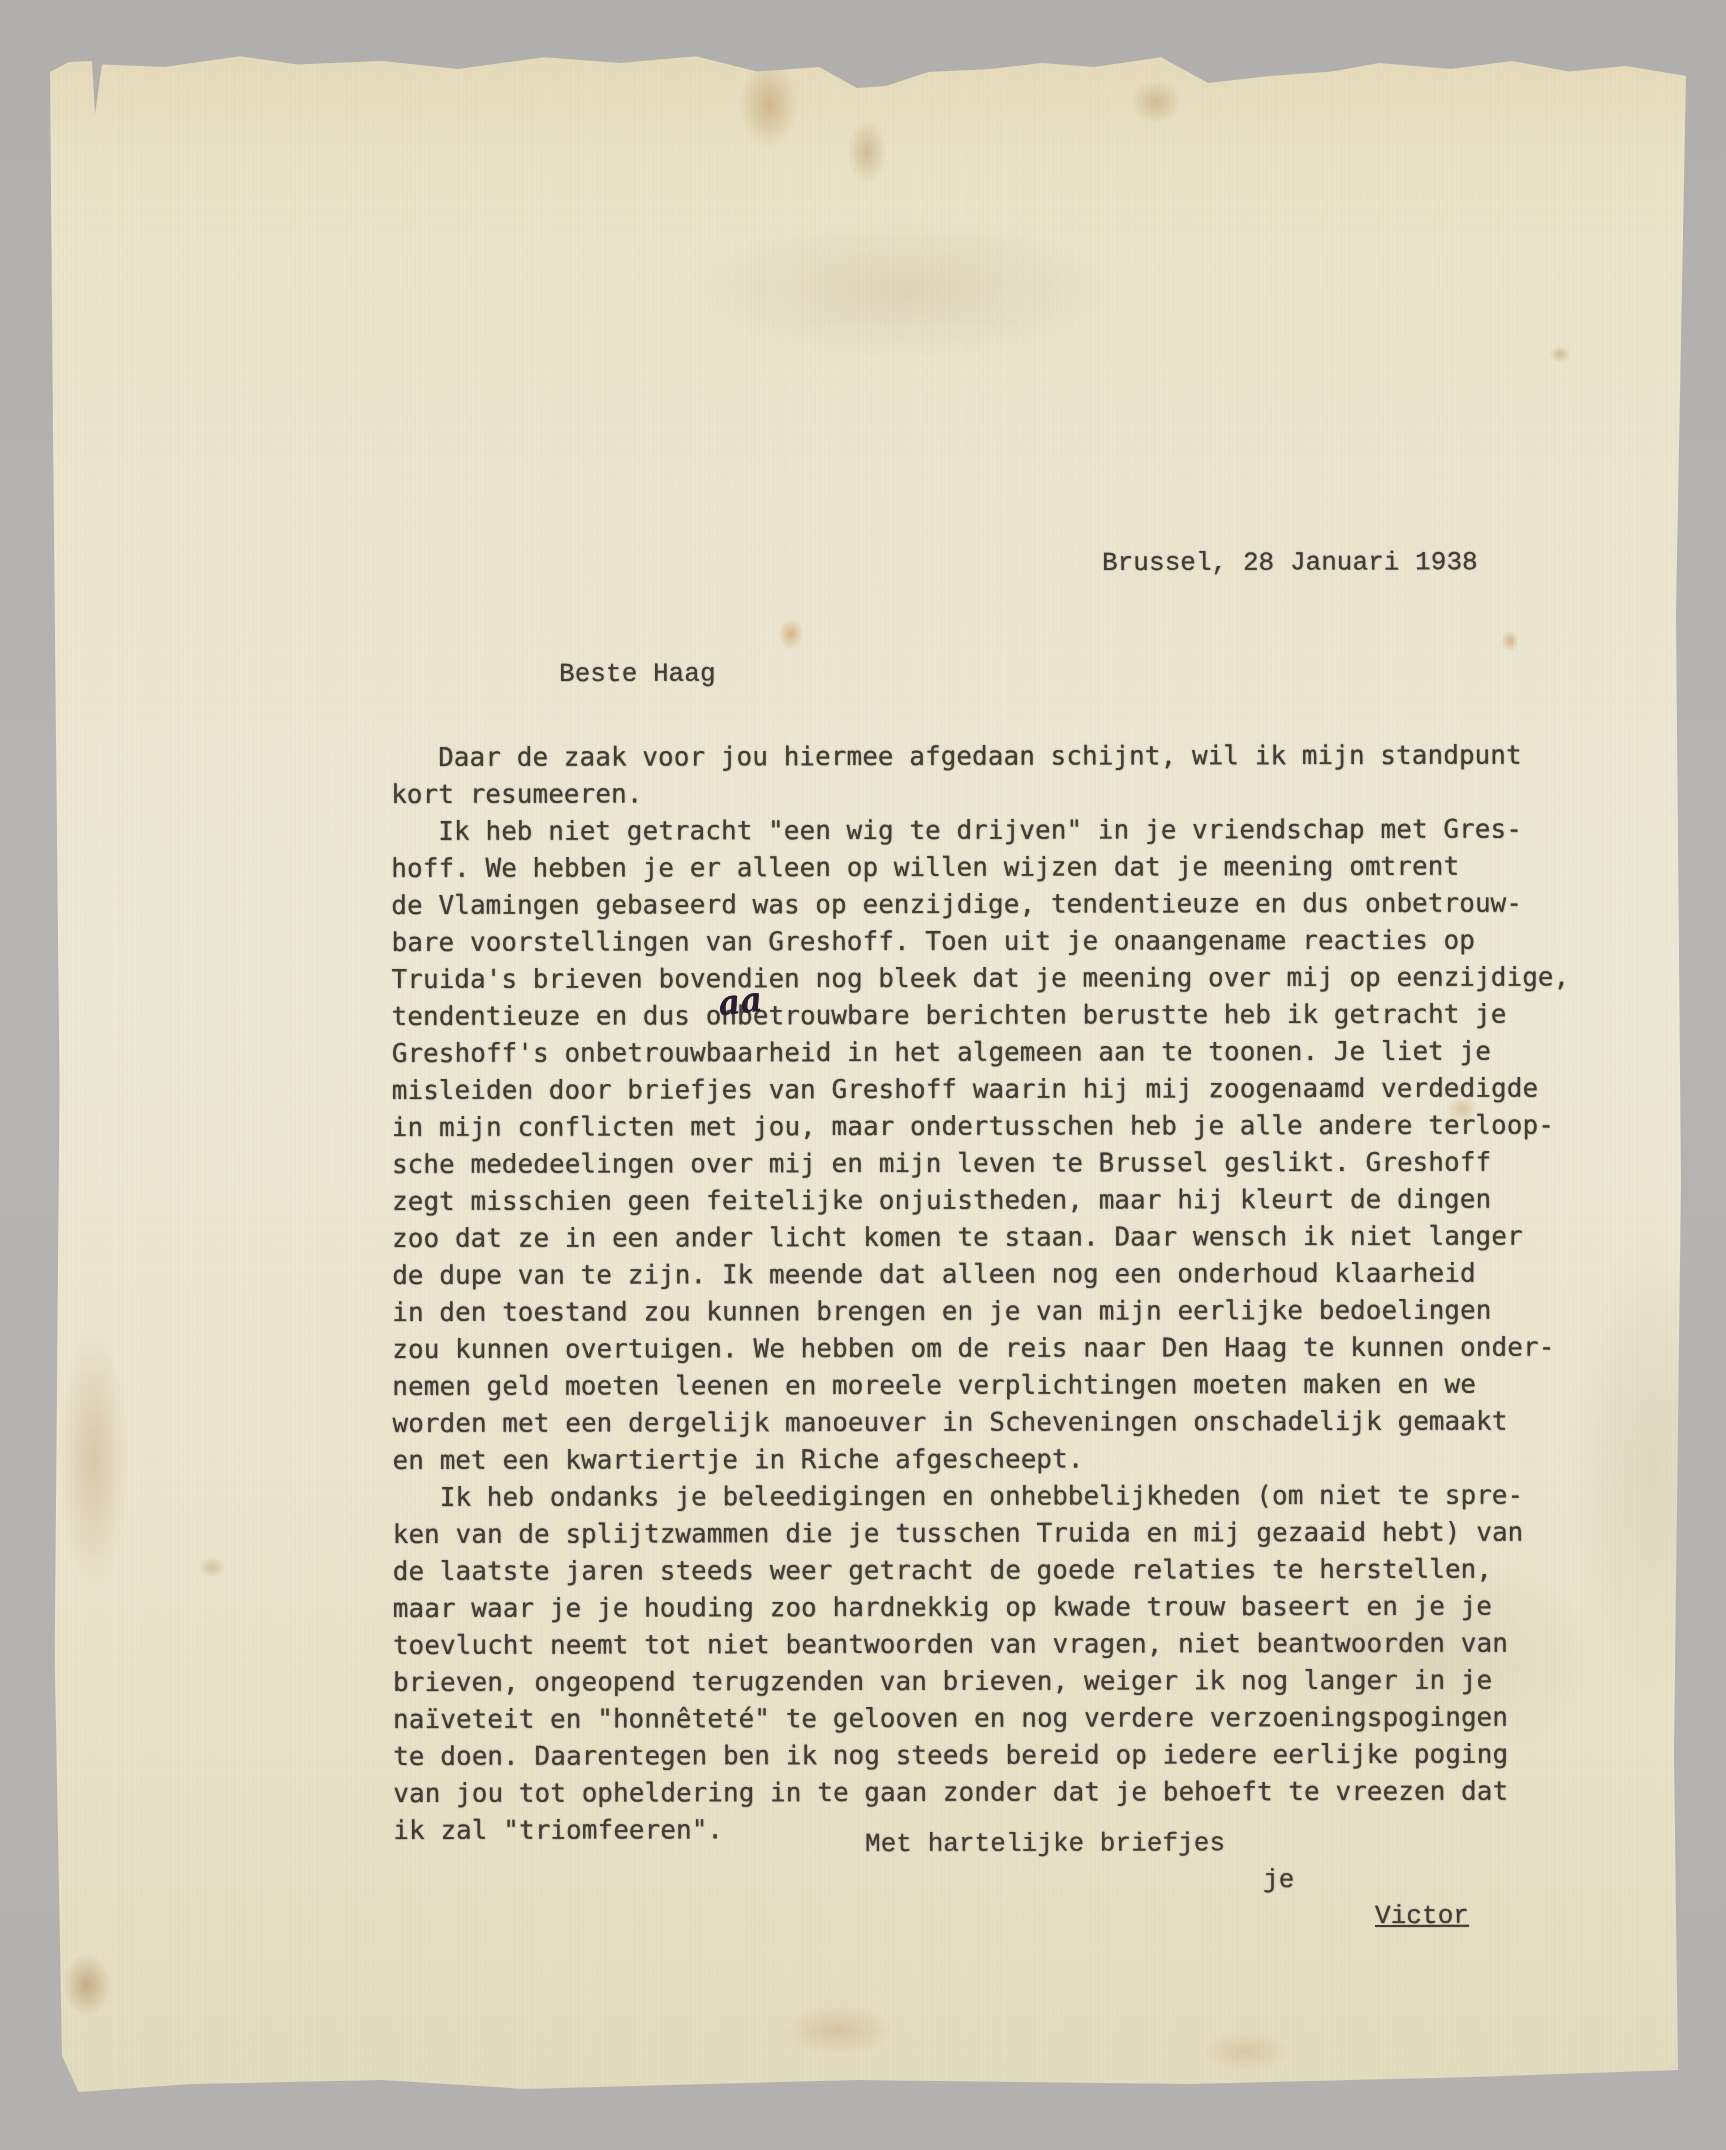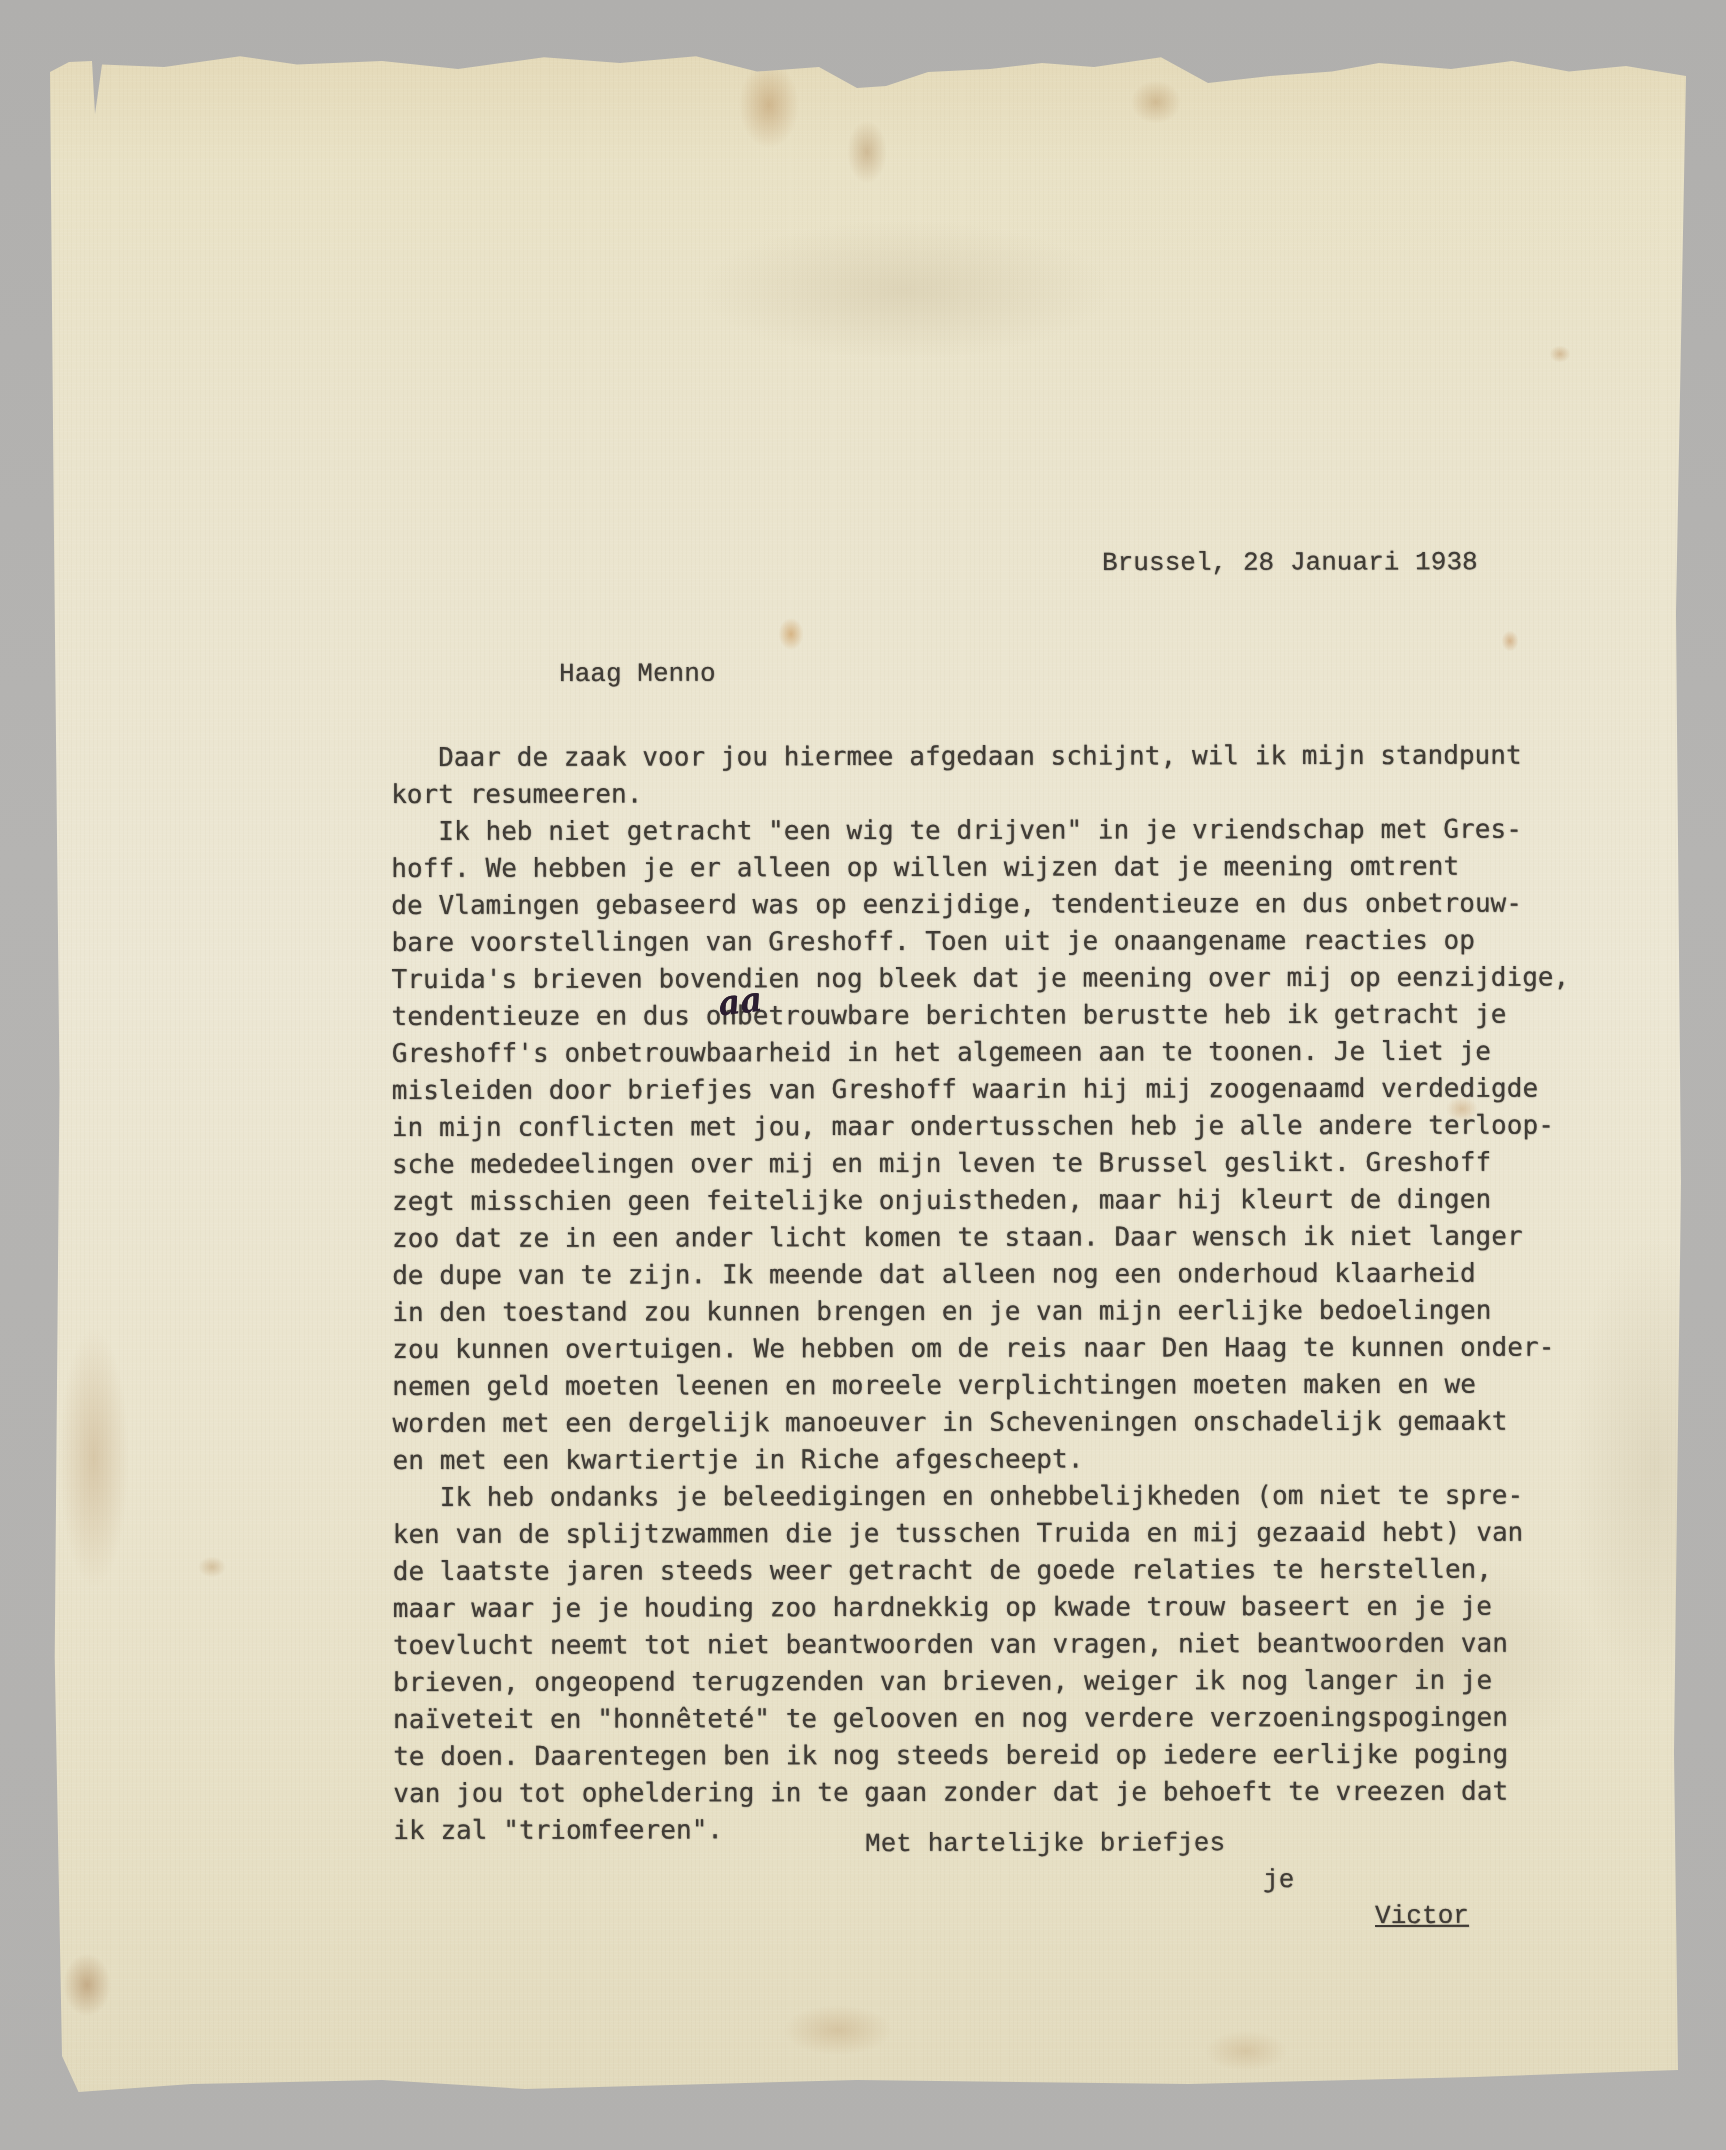--- a/index.html
+++ b/index.html
@@ -108,21 +108,21 @@
 </head>
 <body>
 
 <div class="scan">
   <div class="paper">
     <div class="texture"></div>
     <div class="stains"></div>
 
     <div class="typed date-line">Brussel, 28 Januari 1938</div>
 
-    <div class="typed salutation">Haag Menno</div>
+    <div class="typed salutation">Beste Haag</div>
 
     <pre class="typed letter-body">   Daar de zaak voor jou hiermee afgedaan schijnt, wil ik mijn standpunt
 kort resumeeren.
    Ik heb niet getracht "een wig te drijven" in je vriendschap met Gres-
 hoff. We hebben je er alleen op willen wijzen dat je meening omtrent
 de Vlamingen gebaseerd was op eenzijdige, tendentieuze en dus onbetrouw-
 bare voorstellingen van Greshoff. Toen uit je onaangename reacties op
 Truida's brieven bovendien nog bleek dat je meening over mij op eenzijdige,
 tendentieuze en dus onbetrouwbare berichten berustte heb ik getracht je
 Greshoff's onbetrouwbaarheid in het algemeen aan te toonen. Je liet je

